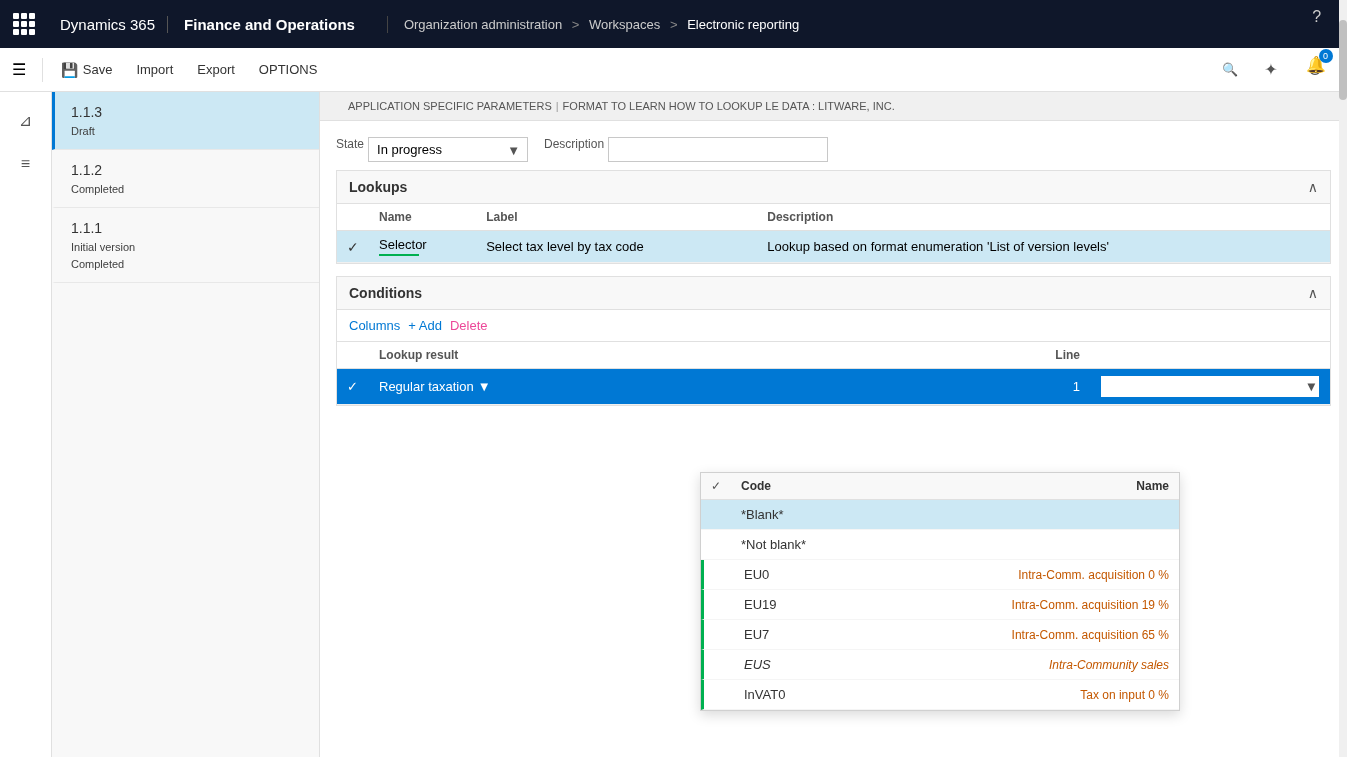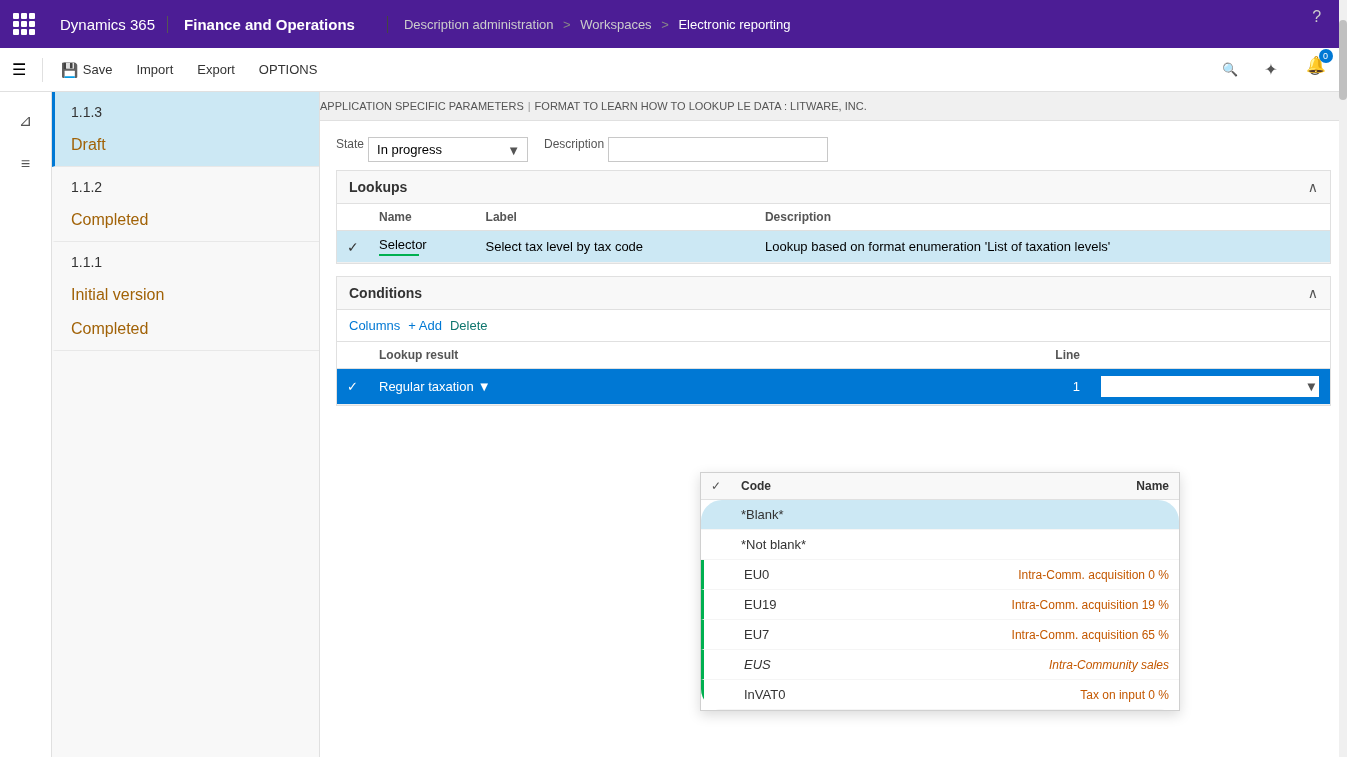--- a/index.html
+++ b/index.html
@@ -1,21 +1,21 @@
 <!DOCTYPE html>
 <html><head>
   <meta charset="utf-8">
   <style>
     * { box-sizing: border-box; margin: 0; padding: 0; }
     body { font-family: 'Segoe UI', sans-serif; font-size: 13px; background: #f3f2f1; overflow: hidden; }
 
     
     .top-nav {
       display: flex; align-items: center;
-      background: #4c1d95; height: 48px;
+      background: #0f172a; height: 48px;
       color: #fff; position: relative;
     }
     .top-nav-left { display: flex; align-items: center; }
     .waffle-icon { width: 48px; height: 48px; display: flex; align-items: center; justify-content: center; cursor: pointer; }
     .waffle-grid { display: grid; grid-template-columns: repeat(3,6px); gap: 2px; }
     .waffle-dot { width: 6px; height: 6px; background: #fff; border-radius: 1px; }
     .nav-brand { display: flex; align-items: center; border-right: 1px solid #444; padding-right: 16px; }
     .nav-brand-d365 { font-size: 15px; font-weight: 400; padding: 0 12px; white-space: nowrap; }
     .nav-brand-fin { font-size: 15px; font-weight: 600; padding: 0 16px; border-left: 1px solid #555; white-space: nowrap; }
     .nav-breadcrumb { display: flex; align-items: center; padding: 0 16px; font-size: 13px; color: #ccc; }
@@ -54,28 +54,28 @@
       display: flex; flex-direction: column; align-items: center; padding-top: 8px; gap: 4px;
     }
     .sidebar-icon-btn { width: 40px; height: 40px; display: flex; align-items: center; justify-content: center; cursor: pointer; color: #555; font-size: 16px; border-radius: 2px; }
 
     
     .version-list { width: 268px; background: #f8f8f8; border-right: 1px solid #e0e0e0; overflow-y: auto; }
     .version-item { padding: 12px 16px; border-bottom: 1px solid #e8e8e8; cursor: pointer; }
     .version-item.active { background: #cce8f4; border-left: 3px solid #0078d4; }
     .version-item:not(.active) { border-left: 3px solid transparent; }
     .version-num { font-size: 14px; font-weight: 400; color: #333; }
-    .version-status { font-size: 16px; color: #a16207; margin-top: 16px; }
+    .version-status { font-size: 11px; color: #404040; margin-top: 5px; }
 
     
     .content-area { flex: 1; overflow-y: auto; background: #fff; position: relative; }
 
     
     .breadcrumb-bar {
-      background: #f0f0f0; padding: 8px 0; font-size: 11px; color: #555;
+      background: #f0f0f0; padding: 8px 28px; font-size: 11px; color: #555;
       border-bottom: 1px solid #e0e0e0; display: flex; align-items: center; gap: 4px;
     }
     .breadcrumb-sep { color: #999; }
 
     
     .form-section { padding: 16px 16px 8px; }
     .form-row { display: flex; gap: 16px; align-items: flex-end; }
     .form-field { display: flex; flex-direction: row; gap: 4px; }
     .form-label { font-size: 12px; color: #555; }
     .form-select-wrap { position: relative; display: inline-flex; }
@@ -103,36 +103,36 @@
     }
     .data-table td { padding: 6px 10px; font-size: 13px; border-bottom: 1px solid #f0f0f0; }
     .data-table tr.selected td { background: #cce8f4; }
     .check-col { width: 32px; }
     .check-mark { color: #333; font-size: 14px; }
     .selected-underline { display: block; height: 2px; background: #00b050; width: 40px; margin-top: 2px; }
 
     
     .conditions-toolbar { display: flex; align-items: center; gap: 8px; padding: 8px 12px; border-bottom: 1px solid #e0e0e0; }
     .cond-btn { display: flex; align-items: flex-end; gap: 3px; color: #0078d4; background: none; border: none; cursor: pointer; font-size: 13px; }
-    .cond-btn-del { color: #0f766e; background: none; border: none; cursor: pointer; font-size: 13px; }
+    .cond-btn-del { color: #ec4899; background: none; border: none; cursor: pointer; font-size: 13px; }
 
     
     .dropdown-popup {
       position: absolute; background: #fff; border: 1px solid #d0d0d0;
       box-shadow: 0 4px 12px rgba(0,0,0,0.15); z-index: 100;
       width: 480px; left: 380px; top: 380px;
     }
     .dropdown-header {
       display: flex; align-items: center;
       padding: 6px 10px; background: #f8f8f8; border-bottom: 1px solid #e0e0e0;
     }
     .dropdown-col-check { width: 30px; font-size: 12px; color: #555; }
     .dropdown-col-code { flex: 1; font-size: 12px; font-weight: 600; color: #333; }
     .dropdown-col-name { flex: 1.5; font-size: 12px; font-weight: 600; color: #333; text-align: right; }
-    .dropdown-items { max-height: 220px; overflow-y: auto; border-radius: 21px; }
+    .dropdown-items { max-height: 220px; overflow-y: auto; }
     .dropdown-item {
       display: flex; align-items: center; padding: 7px 10px;
       border-bottom: 1px solid #f5f5f5; cursor: pointer;
     }
     .dropdown-item.highlighted { background: #cce8f4; }
     .dropdown-item-check { width: 30px; }
     .dropdown-item-code { flex: 1; font-size: 13px; color: #333; }
     .dropdown-item-name { flex: 1.5; font-size: 12px; color: #c45800; text-align: right; }
 
     
@@ -160,21 +160,21 @@
         <div class="waffle-dot"></div>
           <div class="waffle-dot"></div>
           <div class="waffle-dot"></div>
       </div>
     </div>
     <div class="nav-brand">
       <span class="nav-brand-d365">Dynamics 365</span>
       <span class="nav-brand-fin">Finance and Operations</span>
     </div>
     <div class="nav-breadcrumb">
-      <span>Description administration</span>
+      <span>Organization administration</span>
       <span class="sep">&nbsp;&gt;&nbsp;</span>
       <span>Workspaces</span>
       <span class="sep">&nbsp;&gt;&nbsp;</span>
       <span class="active">Electronic reporting</span>
     </div>
   </div>
   <div class="nav-right">
     <span class="nav-env">DEMF</span>
     <div class="nav-icon-btn">🔍</div>
     <div class="nav-icon-btn">💬</div>
@@ -284,21 +284,21 @@
         <tbody>
           <tr class="selected">
             <td class="check-col">
               <span class="check-mark">✓</span>
             </td>
             <td>
               <span>Selector</span>
               <span class="selected-underline"></span>
             </td>
             <td>Select tax level by tax code</td>
-            <td>Lookup based on format enumeration 'List of taxation levels'</td>
+            <td>Lookup based on format enumeration 'List of version levels'</td>
           </tr>
         </tbody>
       </table>
     </div>
 
     <div class="section-panel">
       <div class="section-header">
         <span class="section-title">Conditions</span>
         <span class="section-toggle">∧</span>
       </div>

